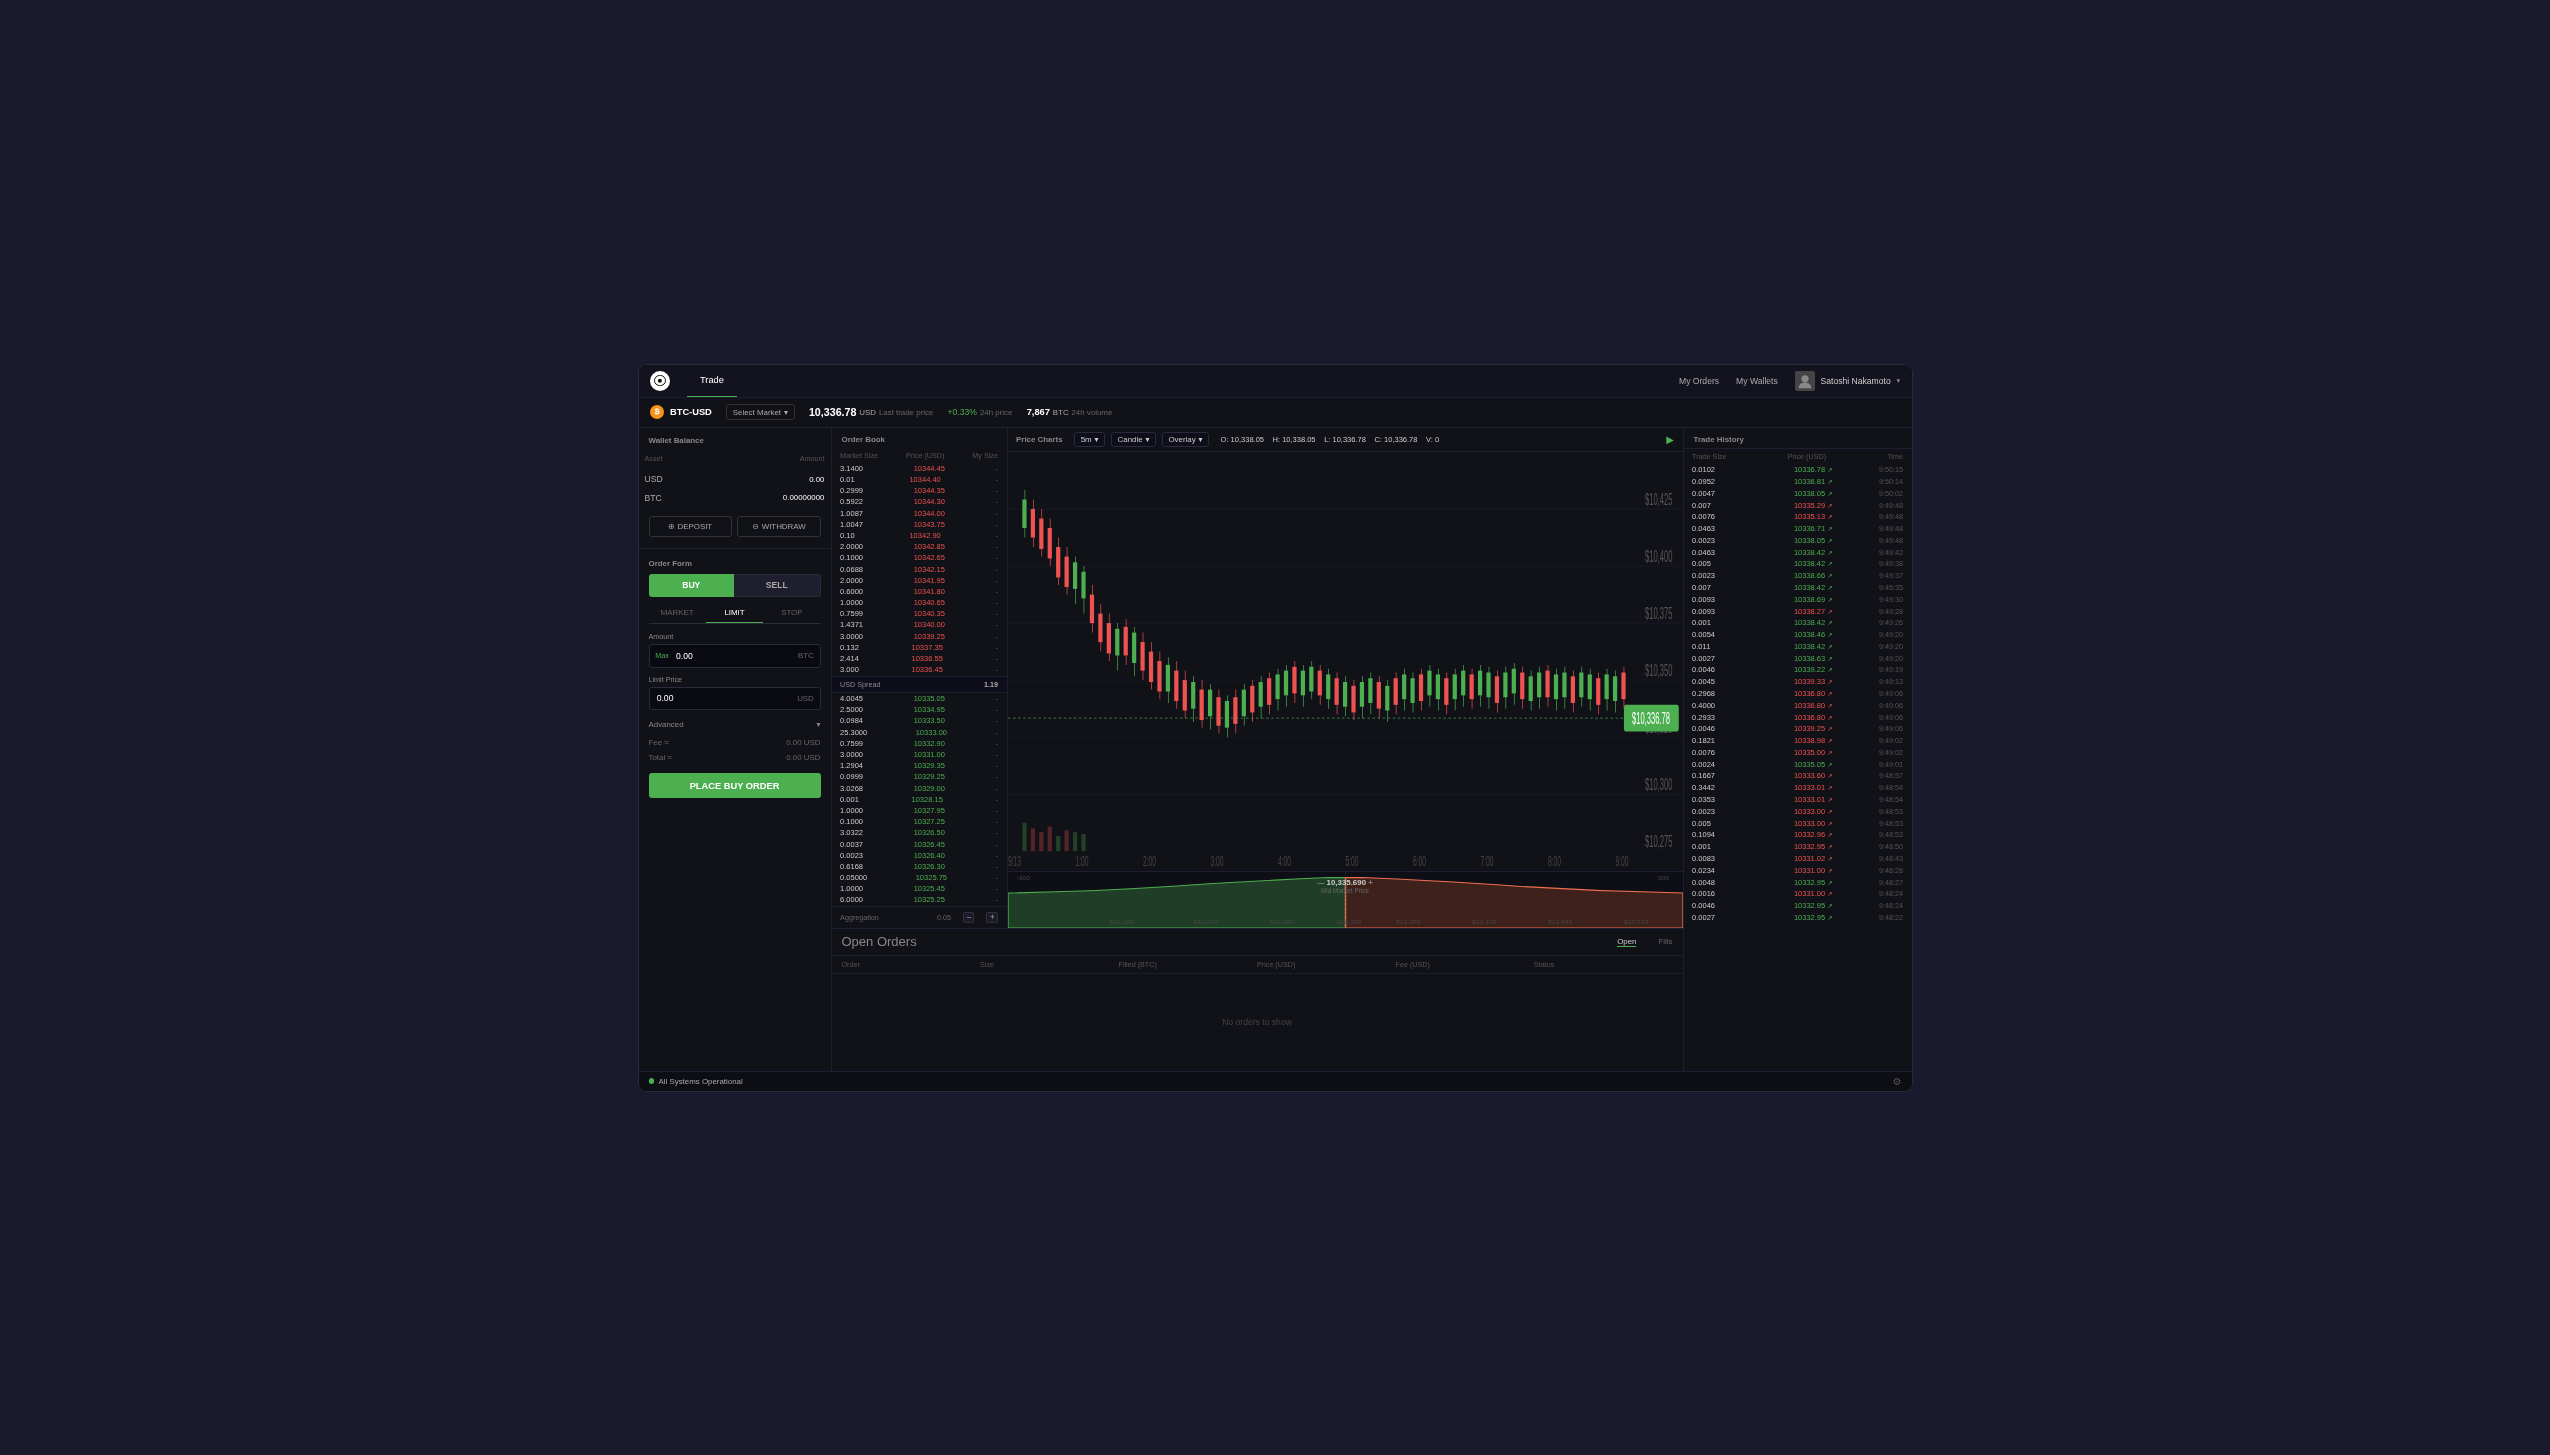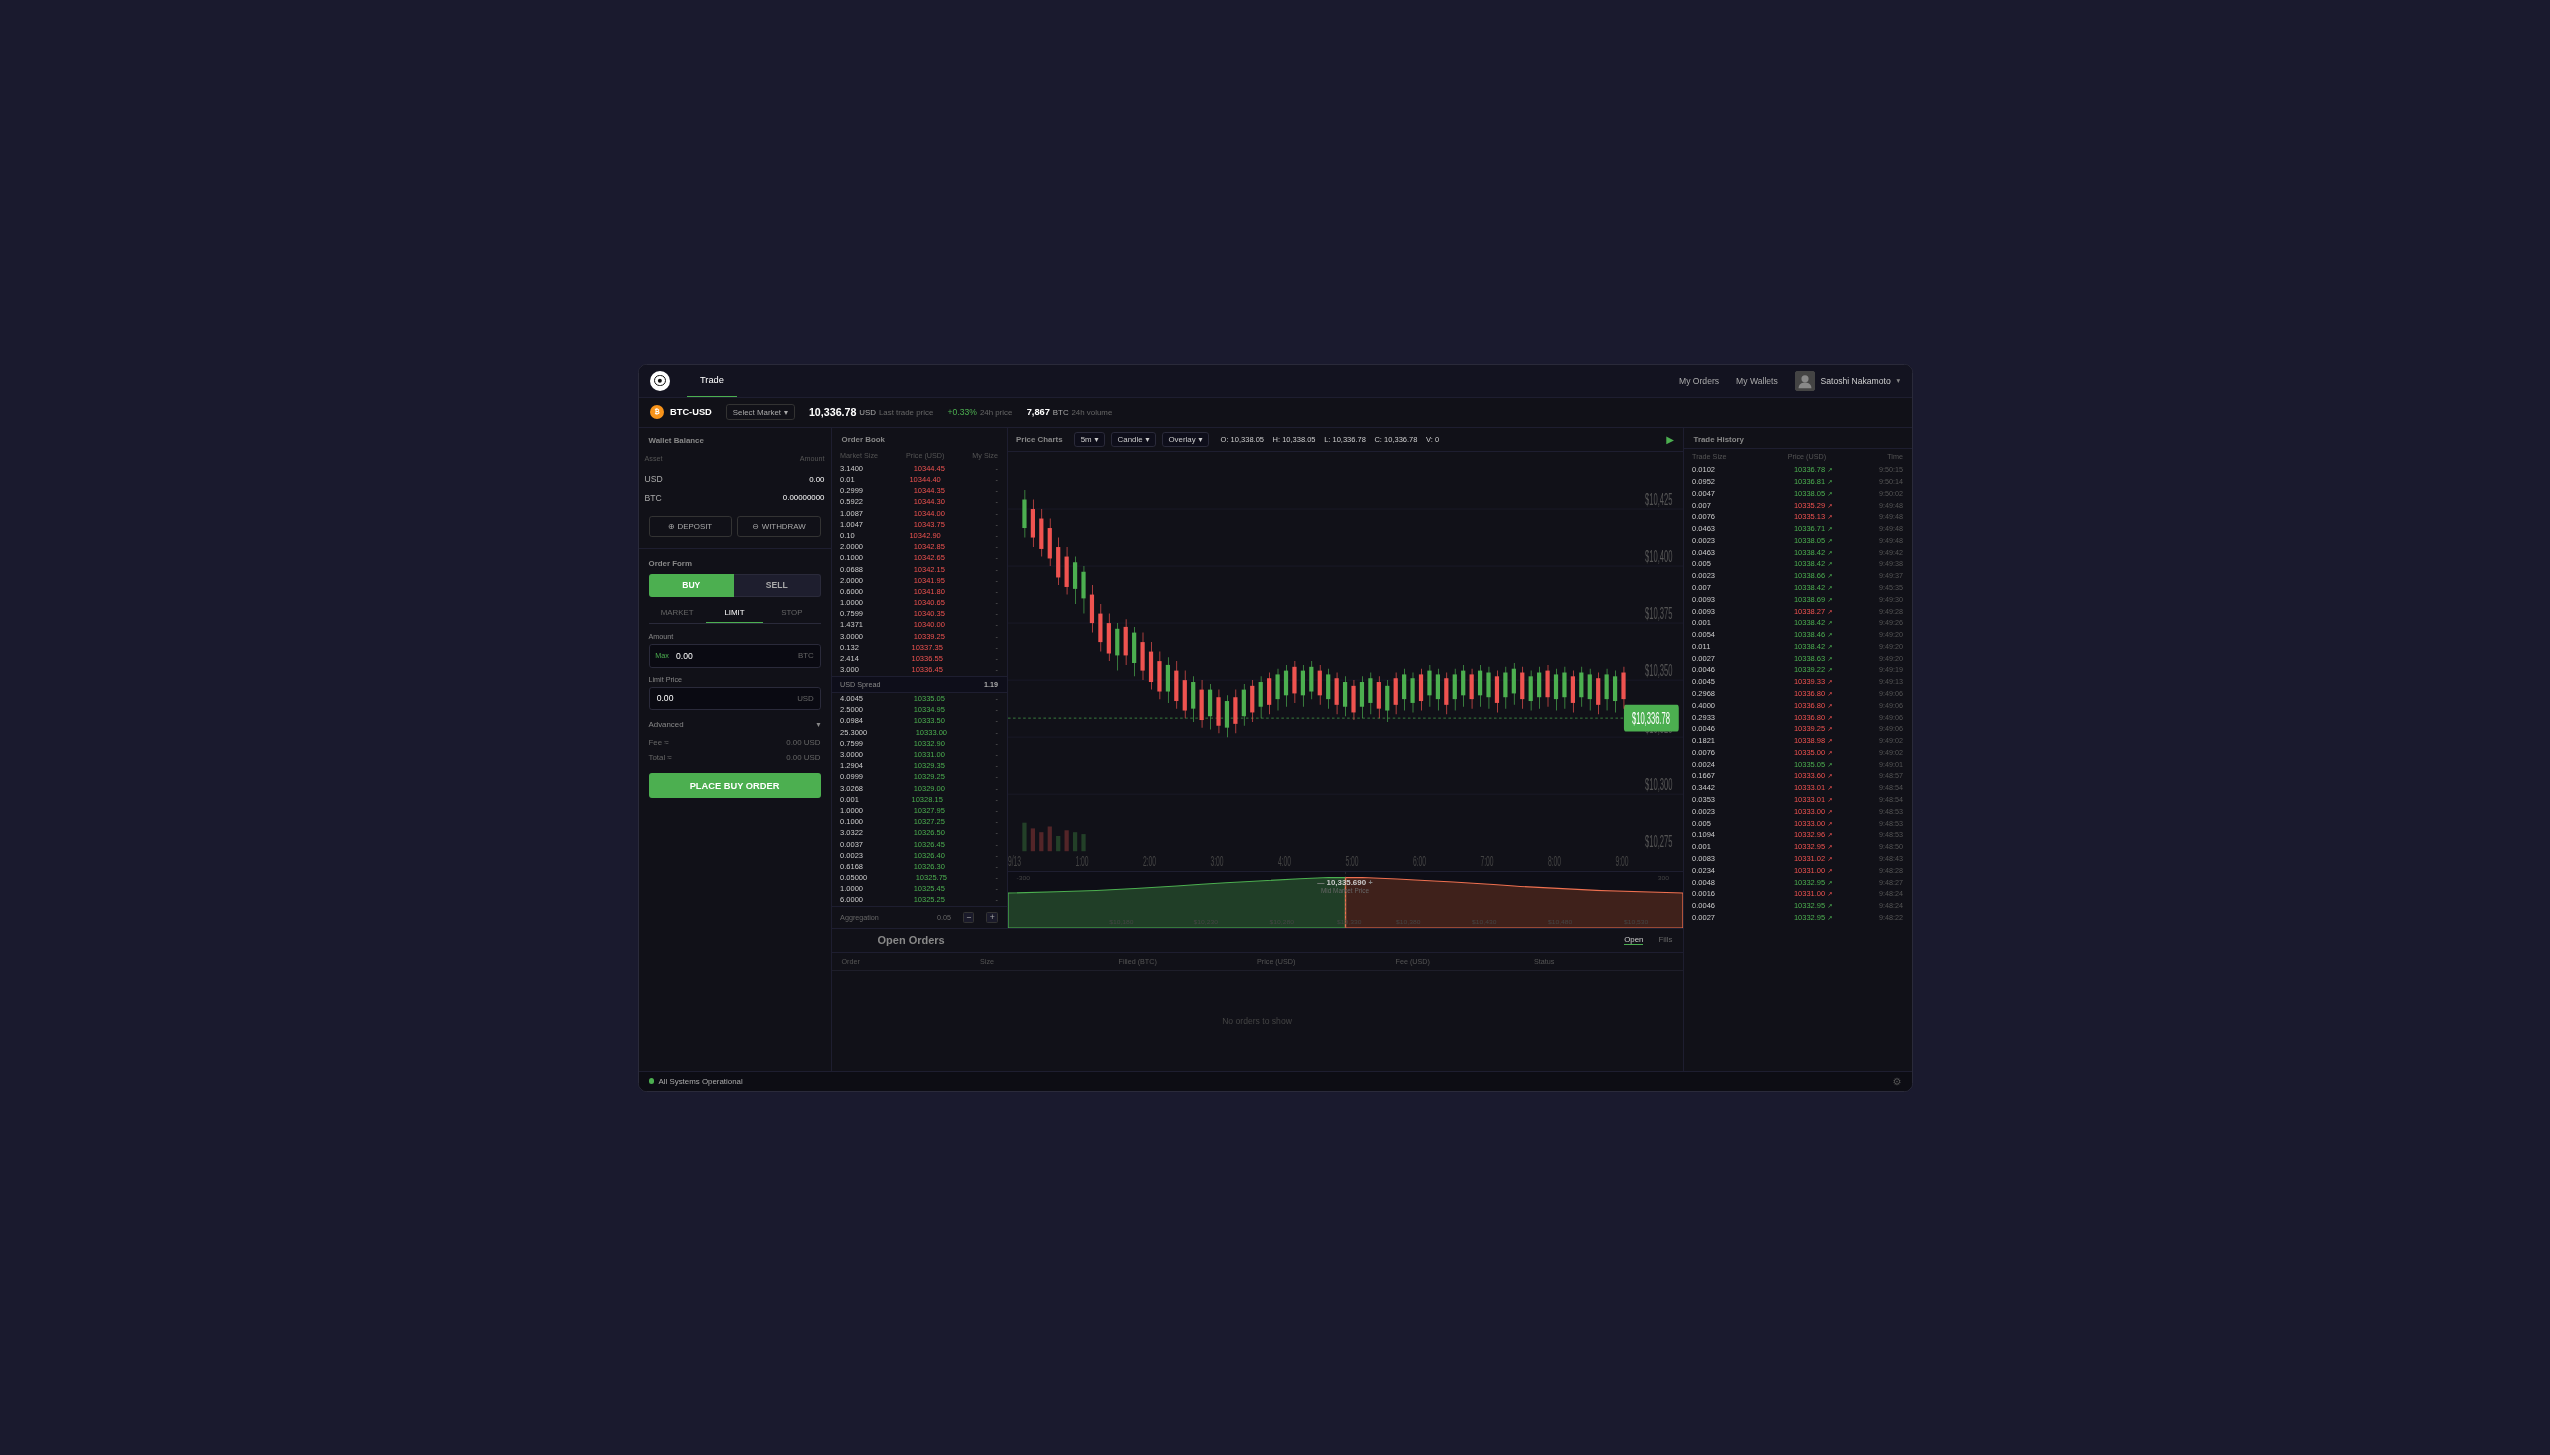--- a/index.html
+++ b/index.html
@@ -492,28 +492,27 @@
       flex-shrink: 0;
     }
     .open-orders-header {
       display: flex;
       align-items: center;
       justify-content: space-between;
       padding: 5.7px 10px;
       border-bottom: 0.7px solid #1e1e30;
     }
     .open-orders-title {
-      font-size: 11px;
+      font-size: 13px;
       color: #888;
-      font-weight: 700;
-      margin-left: 36px;
+      font-weight: 400;
     }
     .open-fill-tabs {
       display: flex;
-      gap: 15px;
+      gap: 22px;
       justify-content: flex-end;
     }
     .of-tab {
       font-size: 7.9px;
       color: #666;
       cursor: pointer;
     }
     .of-tab.active { color: #ccc; border-bottom: 0.7px solid #4caf50; }
     .open-orders-table-header {
       display: flex;

